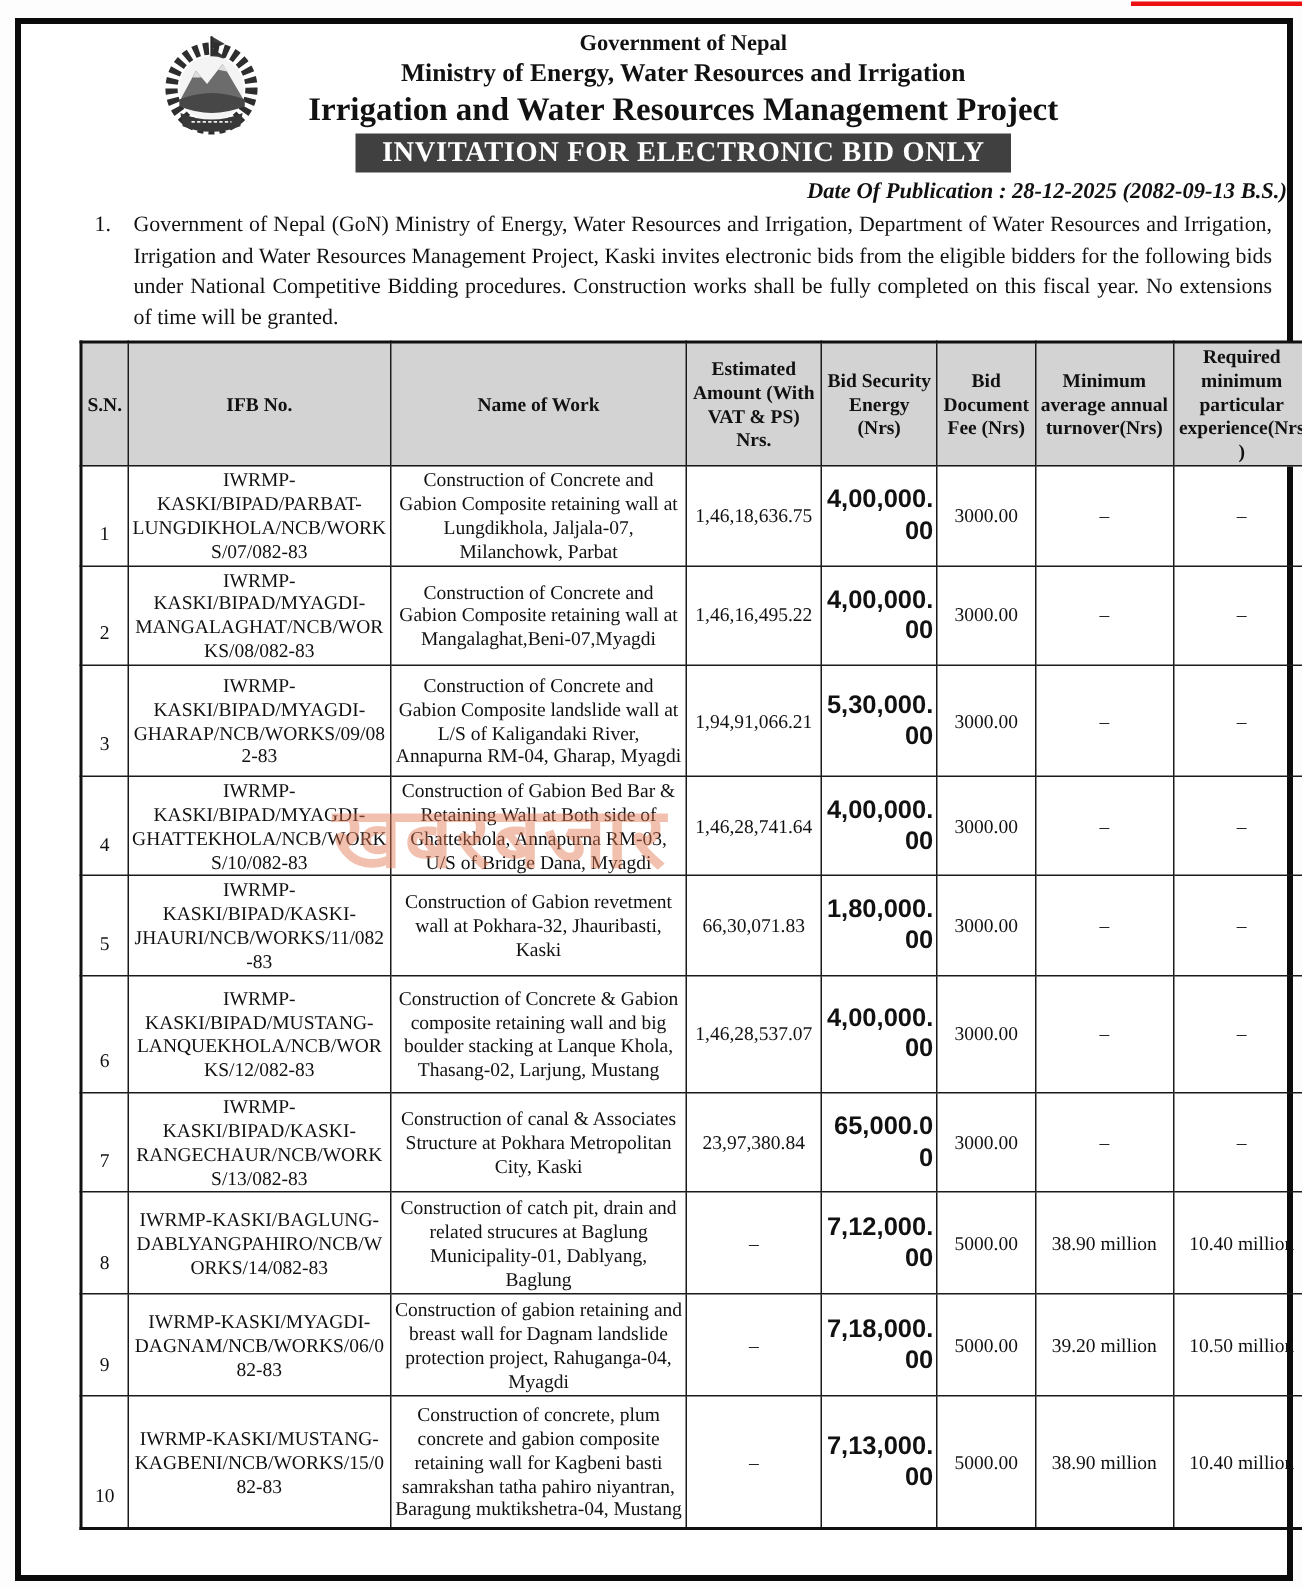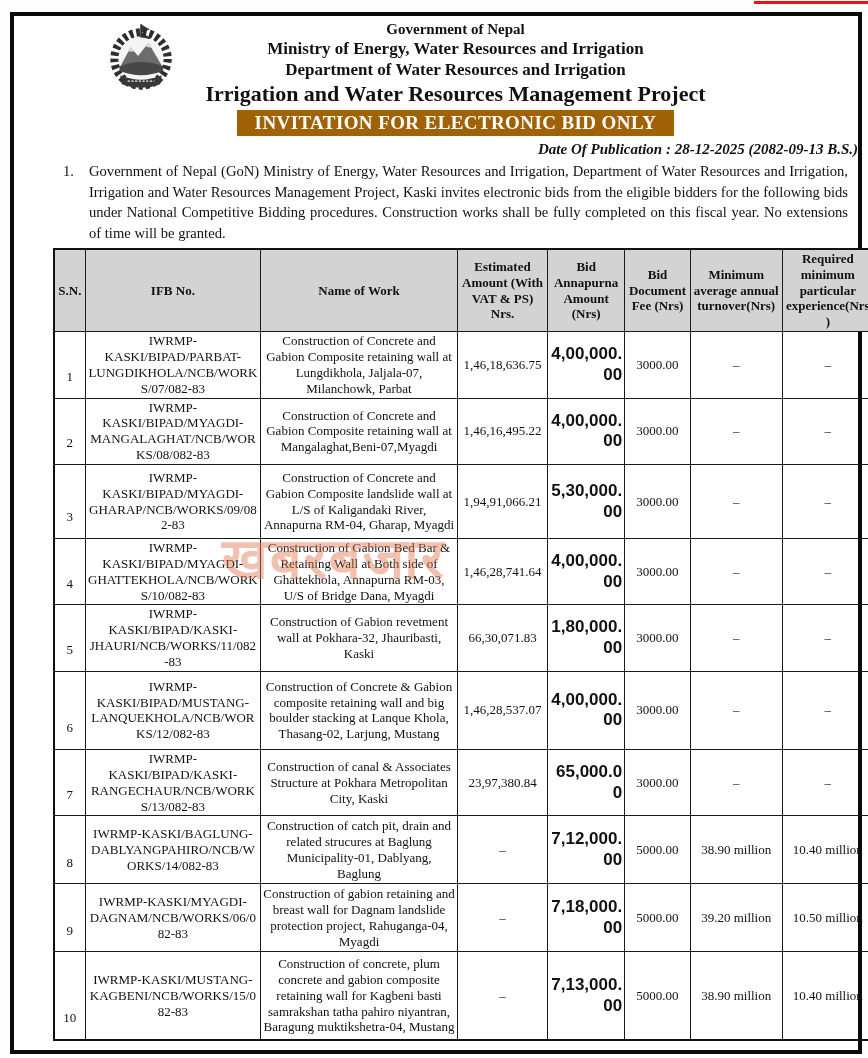--- a/index.html
+++ b/index.html
@@ -18,21 +18,21 @@
   }
   
   .doc-header { position:relative; text-align:center; padding-top:4px; }
   .emblem-wrap { position:absolute; left:50px; top:6px; width:76px; height:74px; }
   .h1 { font-size:15px; font-weight:bold; line-height:18px; }
   .h2 { font-size:17px; font-weight:bold; line-height:21px; }
   .h3 { font-size:17px; font-weight:bold; line-height:21px; }
   .h-project { font-size:22px; font-weight:bold; line-height:27px; }
   .h-loc { font-size:16px; font-weight:bold; line-height:20px; }
   .notice-bar {
-    display:inline-block; background:#a16207; color:#fff;
+    display:inline-block; background:#404040; color:#fff;
     font-size:19px; font-weight:bold; line-height:22px;
     padding:2px 18px; margin-top:3px; letter-spacing:.4px;
   }
   .pub-date { font-size:15px; font-weight:bold; font-style:italic; line-height:18px; margin-top:4px;text-align:right; }
   
   .intro {
     display:flex; font-size:14.6px; line-height:1.42;
     text-align:justify; padding:3px 10px 2px 8px;
   }
   .intro .num { flex:none; width:26px; padding-left:2px; }
@@ -83,21 +83,20 @@
         <path d="M33 40 L36 34 L41 40 Z M56 33 L60 28 L65 35 Z" fill="#dddddd"></path>
 
         <path d="M21 60 Q50 48 80 60 L80 66 Q50 78 21 66 Z" fill="#474747"></path>
 
         <path d="M22 72 Q50 84 78 72 L76 84 Q50 94 24 84 Z" fill="#383838"></path>
         <line x1="32" y1="80" x2="68" y2="80" stroke="#eeeeee" stroke-width="1.6" stroke-dasharray="3 2"></line>
       </svg>
     </div>
     <div class="h1">Government of Nepal</div>
     <div class="h2">Ministry of Energy, Water Resources and Irrigation</div>
-    <div class="h3">Department of Water Resources and Irrigation</div>
     <div class="h-project">Irrigation and Water Resources Management Project</div>
     <div>
       <span class="notice-bar">INVITATION FOR ELECTRONIC BID ONLY</span>
     </div>
     <div class="pub-date">Date Of Publication : 28-12-2025 (2082-09-13 B.S.)</div>
   </div>
 
   <div class="intro">
     <span class="num">1.</span>
     <span class="txt">Government of Nepal (GoN) Ministry of Energy, Water Resources and Irrigation, Department of Water Resources and Irrigation, Irrigation and Water Resources Management Project, Kaski invites electronic bids from the eligible bidders for the following bids under National Competitive Bidding procedures. Construction works shall be fully completed on this fiscal year. No extensions of time will be granted.</span>
@@ -113,21 +112,21 @@
         <col style="width: 8%;">
         <col style="width: 11.2%;">
         <col style="width: 11.2%;">
       </colgroup>
     <thead>
       <tr style="height: 64px;">
           <th>S.N.</th>
           <th>IFB No.</th>
           <th>Name of Work</th>
           <th>Estimated Amount (With VAT &amp; PS) Nrs.</th>
-          <th>Bid Annapurna Amount (Nrs)</th>
+          <th>Bid Security Energy (Nrs)</th>
           <th>Bid Document Fee (Nrs)</th>
           <th>Minimum average annual turnover(Nrs)</th>
           <th>Required minimum particular experience(Nrs)</th>
         </tr>
     </thead>
     <tbody>
         <tr style="height: 64px;">
           <td class="col-sn">1</td>
           <td class="col-ifb">IWRMP-KASKI/BIPAD/PARBAT-LUNGDIKHOLA/NCB/WORKS/07/082-83</td>
           <td class="col-work">Construction of Concrete and Gabion Composite retaining wall at Lungdikhola, Jaljala-07, Milanchowk, Parbat</td>

